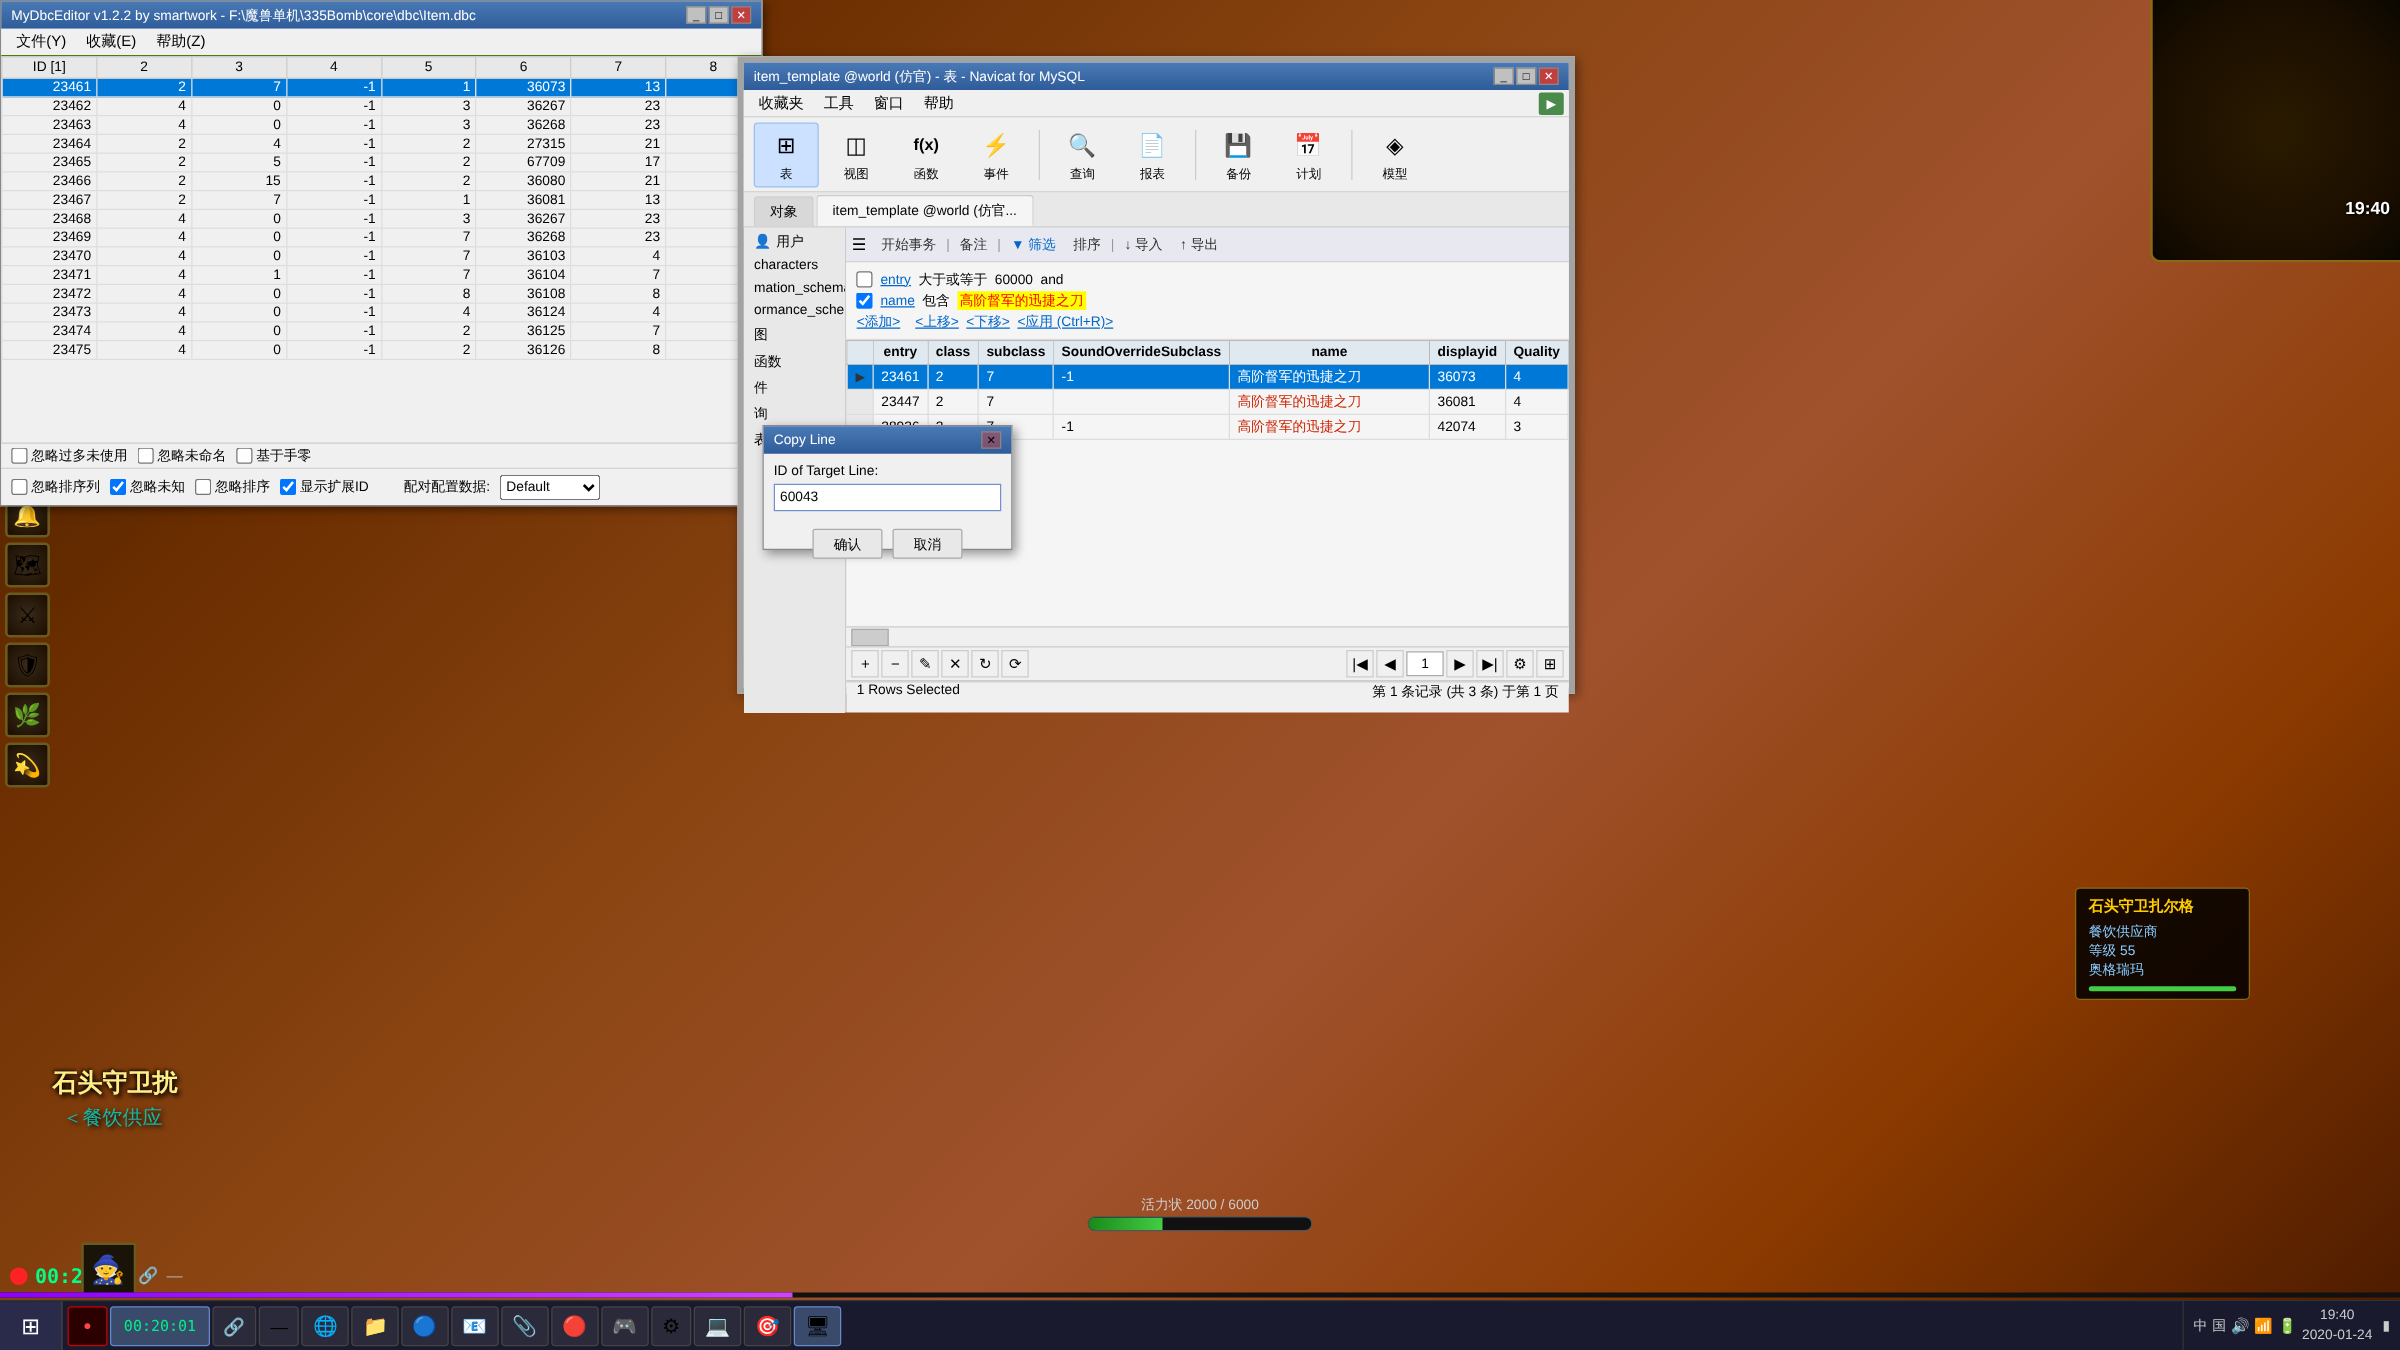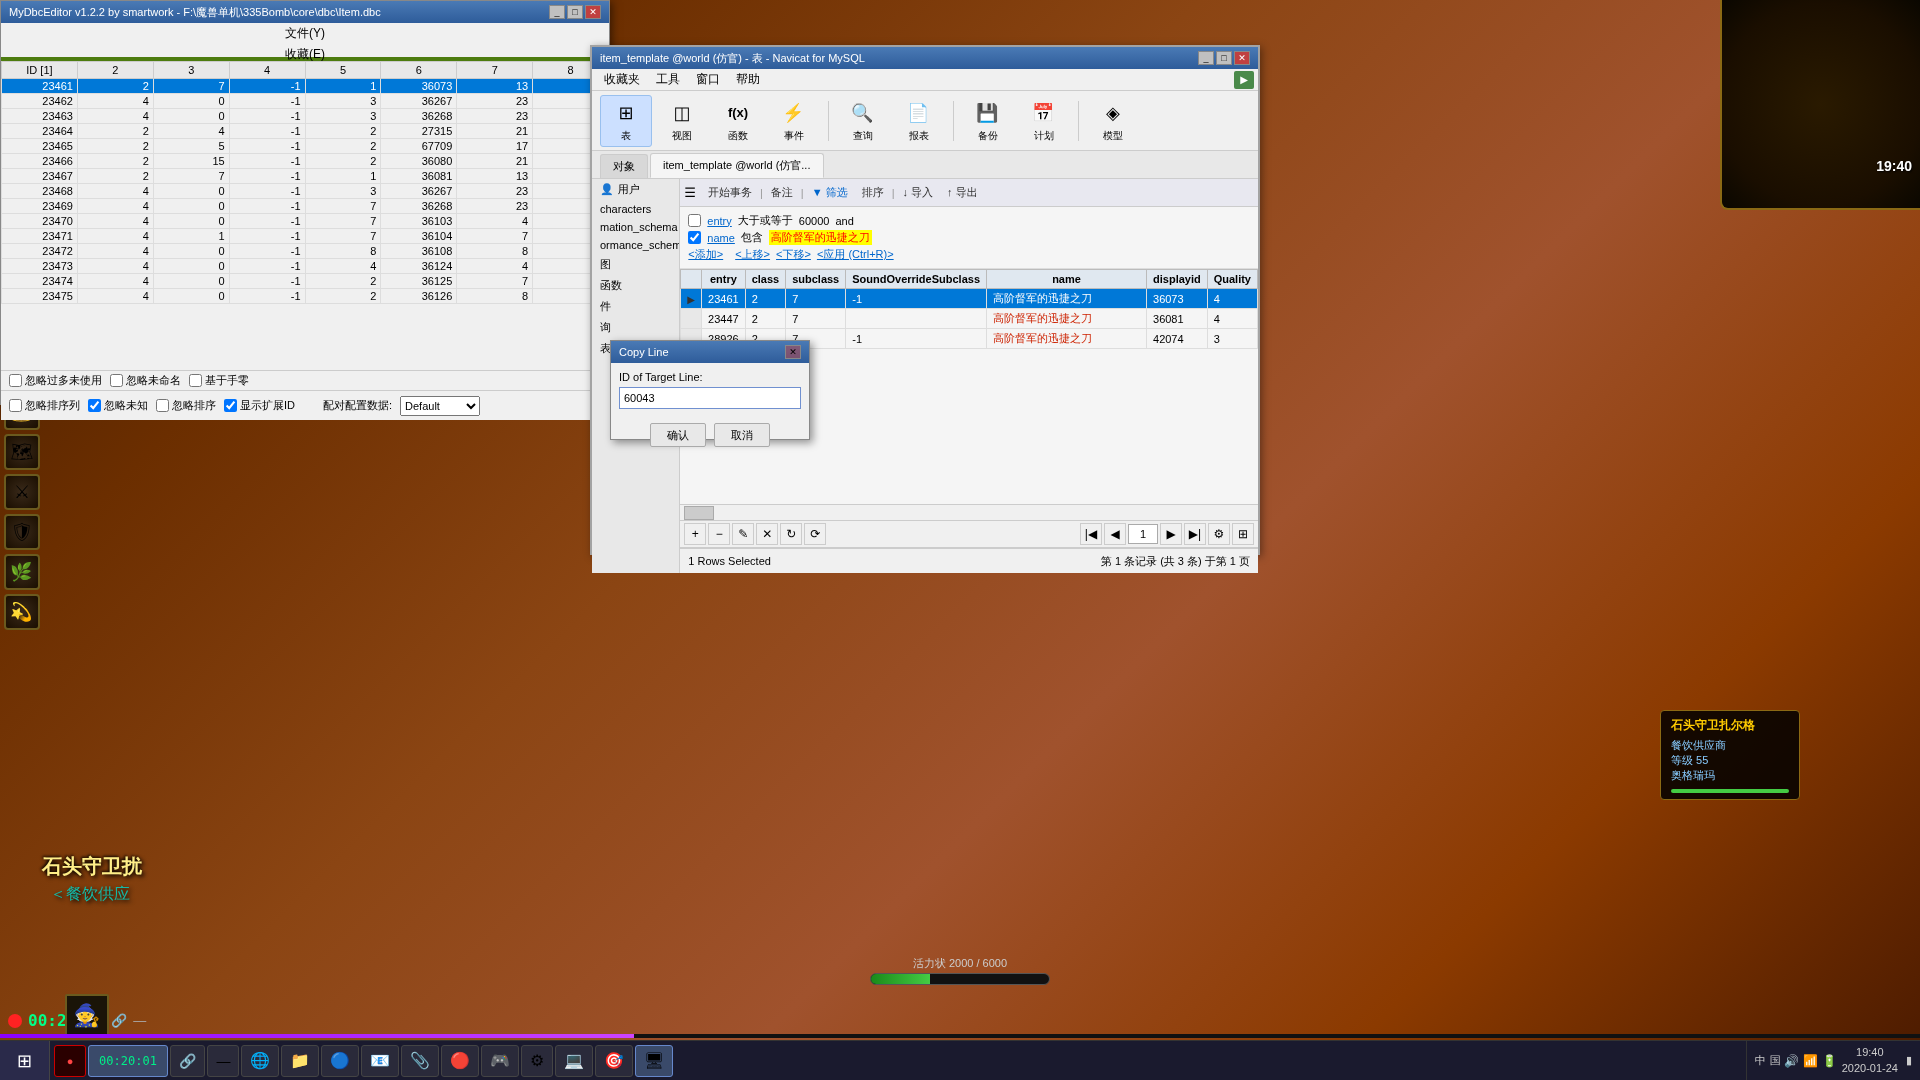--- a/index.html
+++ b/index.html
@@ -22,22 +22,22 @@
       font-size: 11px; justify-content: space-between;
     }
     .dbc-titlebar-title { flex: 1; }
     .dbc-titlebar-btns { display: flex; gap: 2px; }
     .dbc-titlebar-btn {
       width: 16px; height: 14px; background: #c0c0c0; border: 1px solid #888;
       font-size: 9px; display: flex; align-items: center; justify-content: center; cursor: pointer;
       color: #000;
     }
     .dbc-menubar {
-      background: #f0f0f0; height: 38px; display: flex; align-items: center;
-      border-bottom: 4px solid #4d7c0f; padding: 0 4px; font-size: 12px; flex-direction: column;
+      background: #f0f0f0; height: 22px; display: flex; align-items: center;
+      border-bottom: 1px solid #4d7c0f; padding: 0 4px; font-size: 12px;
     }
     .dbc-menuitem { padding: 2px 8px; cursor: pointer; }
     .dbc-table {
       width: 100%; border-collapse: collapse; font-size: 11px;
     }
     .dbc-table th {
       background: #e8e8e8; border: 1px solid #ccc; padding: 2px 4px;
       font-weight: normal; min-width: 40px; text-align: center;
     }
     .dbc-table td {
@@ -48,21 +48,21 @@
     .dbc-statusbar {
       position: absolute; bottom: 0; left: 0; right: 0;
       height: 30px; background: #f0f0f0; border-top: 1px solid #ccc;
       display: flex; align-items: center; padding: 0 8px; font-size: 11px; gap: 8px;
     }
     .checkbox-item { display: flex; align-items: center; gap: 3px; font-size: 11px; }
 
     
     .navicat-window {
       position: absolute; top: 45px; left: 590px; width: 670px; height: 510px;
-      background: #f5f5f5; border: 2px solid #a3a3a3; box-shadow: 2px 2px 8px rgba(0,0,0,0.4);
+      background: #f5f5f5; border: 5px solid #a3a3a3; box-shadow: 2px 2px 8px rgba(0,0,0,0.4);
     }
     .navicat-titlebar {
       background: linear-gradient(to bottom, #4a7ab5, #2e5c9a);
       color: white; height: 22px; display: flex; align-items: center; padding: 0 8px;
       font-size: 11px; justify-content: space-between;
     }
     .navicat-titlebar-btns { display: flex; gap: 2px; }
     .navicat-titlebar-btn {
       width: 16px; height: 14px; background: #c0c0c0; border: 1px solid #888;
       font-size: 9px; display: flex; align-items: center; justify-content: center; cursor: pointer; color: #000;
@@ -117,21 +117,21 @@
     .row-arrow { color: #333; font-size: 10px; }
     .nav-bottom-toolbar {
       background: #f0f0f0; height: 28px; border-top: 1px solid #ccc; border-bottom: 1px solid #ccc;
       display: flex; align-items: center; padding: 0 4px; gap: 2px;
     }
     .nav-bottom-btn {
       width: 22px; height: 22px; background: #f0f0f0; border: 1px solid #ccc;
       font-size: 12px; cursor: pointer; display: flex; align-items: center; justify-content: center;
     }
     .nav-statusbar {
-      background: #f0f0f0; height: 25px; display: flex; align-items: center;
+      background: #f0f0f0; height: 25px; display: flex; 
       padding: 0 8px; font-size: 11px; justify-content: space-between;
       border-top: 1px solid #ccc;
     }
     .copy-dialog {
       position: absolute; top: 340px; left: 610px; width: 200px; height: 100px;
       background: #f0f0f0; border: 1px solid #888; box-shadow: 3px 3px 8px rgba(0,0,0,0.4);
       pointer-events: all;
     }
     .copy-dialog-titlebar {
       background: linear-gradient(to bottom, #4a7ab5, #2e5c9a);

